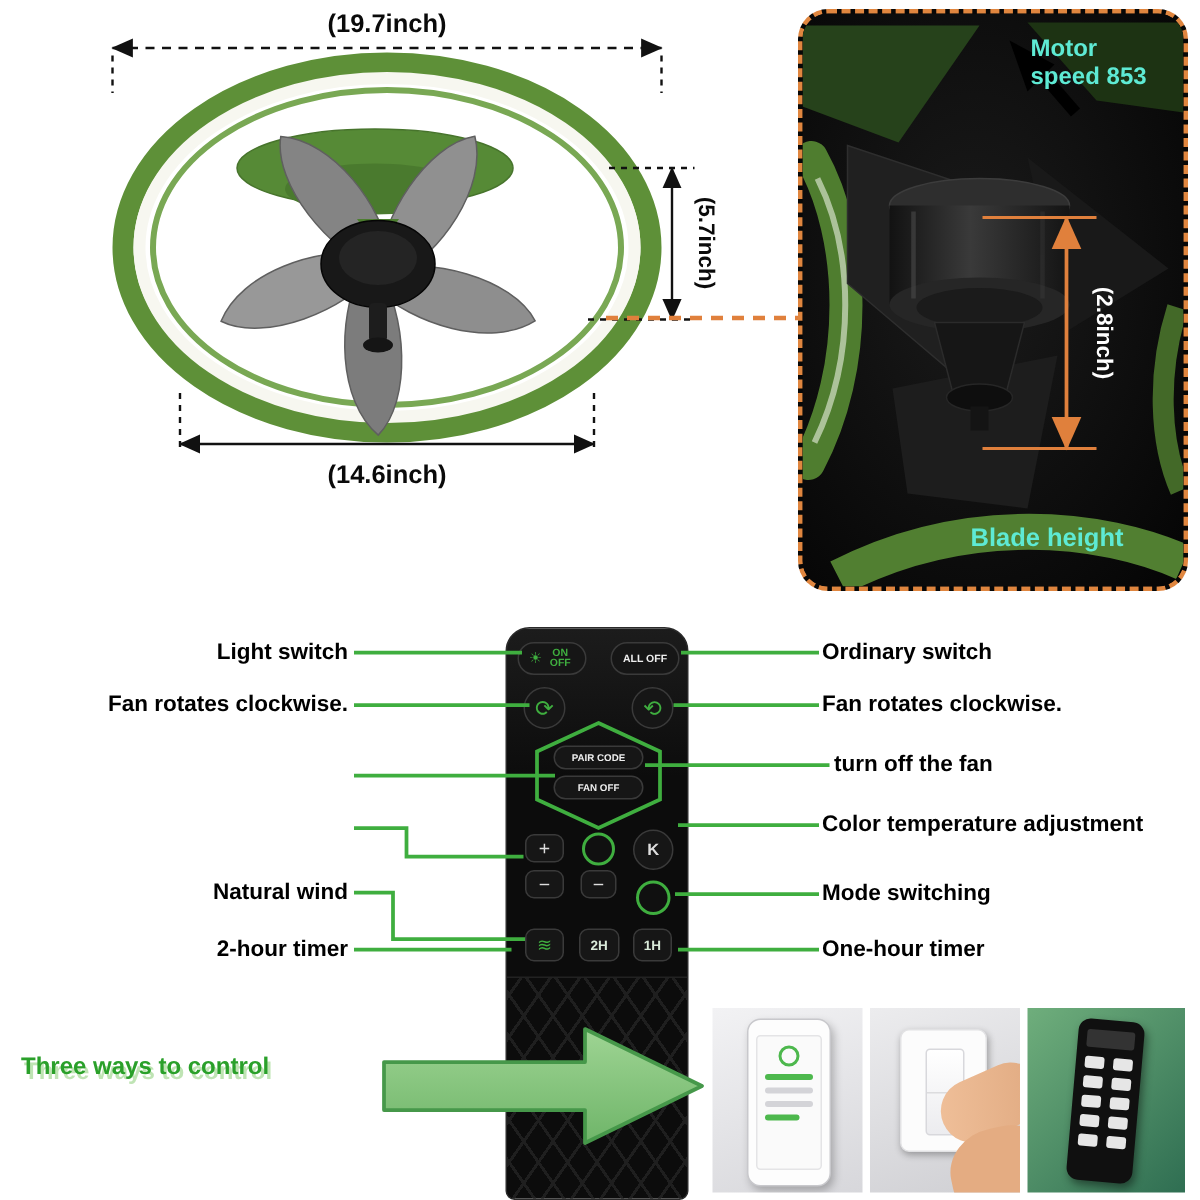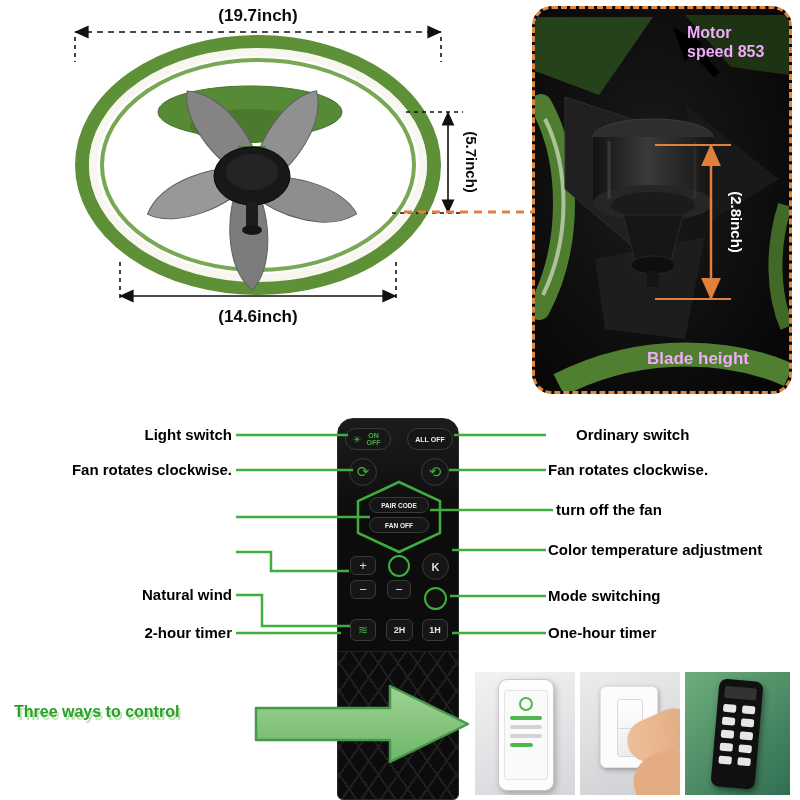--- a/index.html
+++ b/index.html
@@ -6,21 +6,21 @@
   body{width:800px;height:800px;background:#fff;font-family:"Liberation Sans",sans-serif;}
   .page{position:relative;width:800px;height:800px;background:#fff;overflow:hidden;}
   .abs{position:absolute;}
 
   
   .lbl{position:absolute;font-weight:bold;font-size:15px;color:#000000;white-space:nowrap;z-index:40;line-height:18px;}
 
   
   .panel{position:absolute;left:532px;top:6px;width:254px;height:382px;border:3px dashed #e0863f;
          border-radius:20px;background:#070707;overflow:hidden;z-index:5;}
-  .panel-text{position:absolute;color:#f0abfc;font-weight:bold;z-index:6;}
+  .panel-text{position:absolute;color:#5eead4;font-weight:bold;z-index:6;}
 
   
   .remote{position:absolute;left:337px;top:418px;width:122px;height:382px;z-index:10;
           background:linear-gradient(#1c1c1c,#0c0c0c 26%);border:1px solid #2a2a2a;
           border-radius:16px 16px 6px 6px;box-sizing:border-box;}
   .rbtn{position:absolute;display:flex;align-items:center;justify-content:center;
         background:#161616;border:1px solid #3a3a3a;color:#ddd;box-sizing:border-box;
         font-family:"Liberation Sans",sans-serif;}
   .remote-texture{position:absolute;left:0;right:0;top:232px;bottom:0;border-top:1px solid #222;
         background:
@@ -192,21 +192,21 @@
 
     <div class="panel-text" style="left:152px;top:14px;width:88px;font-size:16px;line-height:1.2;">Motor speed 853</div>
     <div class="panel-text" style="left:112px;top:340px;font-size:17px;">Blade height</div>
   </div>
 
   <div class="lbl" style="right:568px;top:426px">Light switch</div>
   <div class="lbl" style="right:568px;top:461px">Fan rotates clockwise.</div>
   <div class="lbl" style="right:568px;top:586px">Natural wind</div>
   <div class="lbl" style="right:568px;top:624px">2-hour timer</div>
 
-  <div class="lbl" style="left:576px;top:426px">Ordinary switch</div>
+  <div class="lbl" style="left:548px;top:426px">Ordinary switch</div>
   <div class="lbl" style="left:548px;top:461px">Fan rotates clockwise.</div>
   <div class="lbl" style="left:556px;top:501px">turn off the fan</div>
   <div class="lbl" style="left:548px;top:541px">Color temperature adjustment</div>
   <div class="lbl" style="left:548px;top:587px">Mode switching</div>
   <div class="lbl" style="left:548px;top:624px">One-hour timer</div>
 
   <div class="remote">
     <div class="rbtn" style="left:7px;top:9px;width:46px;height:22px;border-radius:11px;gap:2px;">
       <span style="color:#3fae3f;font-size:10px;">☀</span>
       <span style="color:#3fae3f;font-size:7px;font-weight:bold;width:20px;text-align:center;line-height:1;">ON OFF</span>

